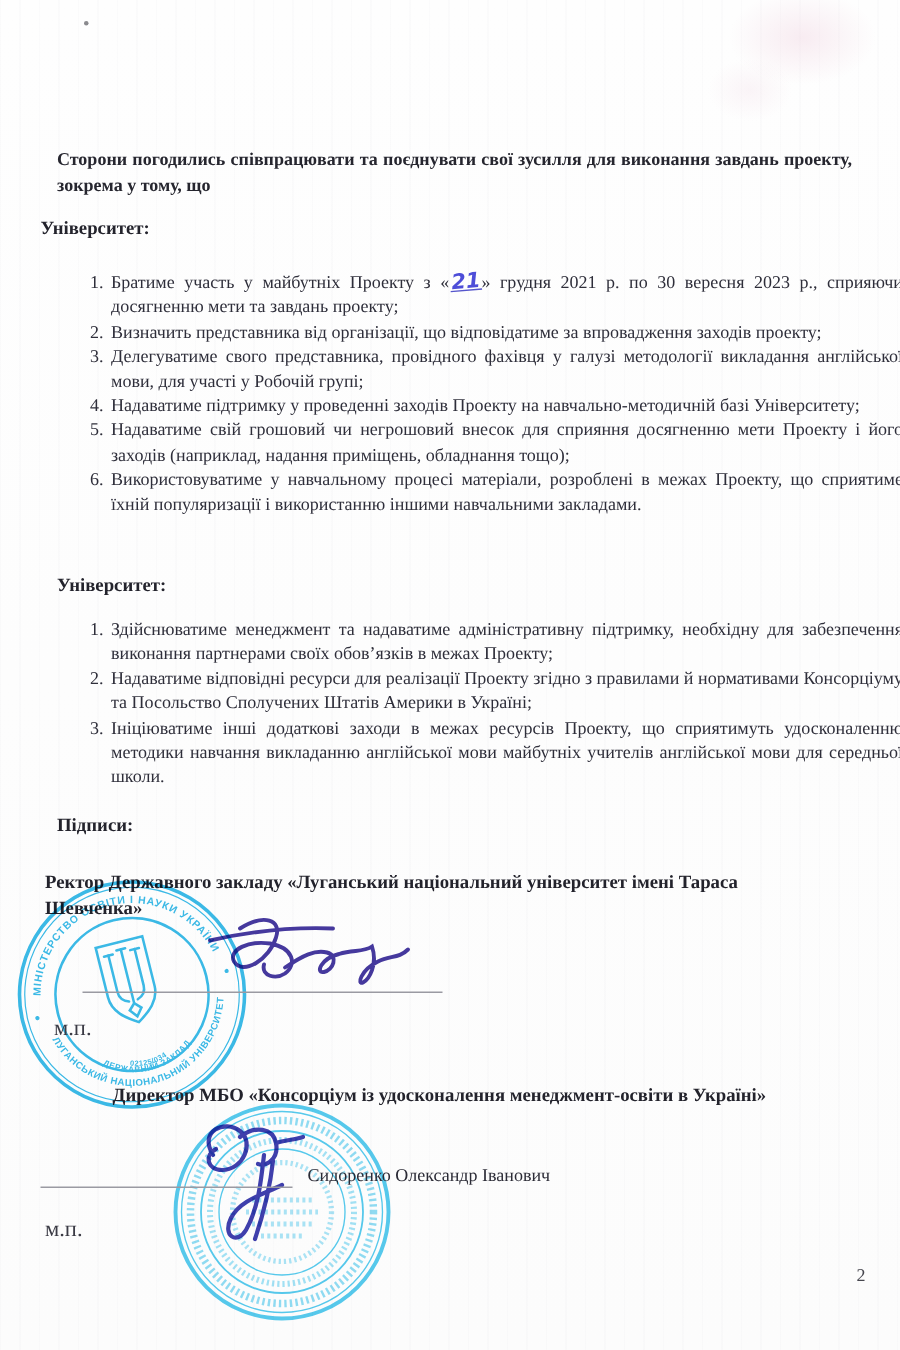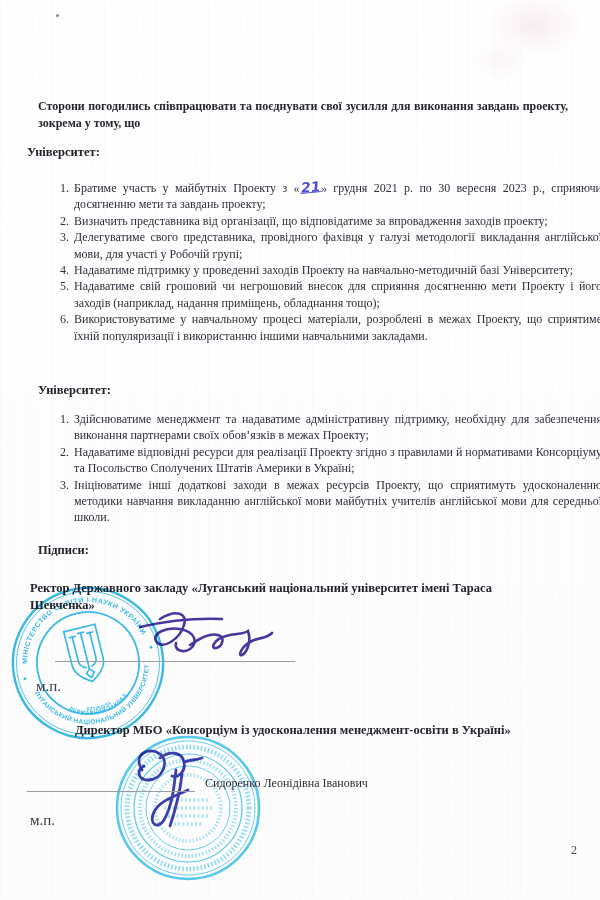--- a/index.html
+++ b/index.html
@@ -137,18 +137,18 @@
     <g fill="none" stroke="#3f3fae" stroke-width="2.8" stroke-linecap="round">
       <path d="M26,30 C16,14 34,6 44,14 C54,22 46,40 32,40 C22,40 20,30 28,26"></path>
       <path d="M44,18 C54,10 66,12 68,22 C70,32 62,38 56,36"></path>
       <path d="M68,22 C74,20 80,20 86,18"></path>
       <path d="M60,30 C58,48 56,66 48,80 C42,90 32,84 38,72 C44,60 60,56 72,50"></path>
       <path d="M66,34 C64,52 58,74 54,86"></path>
     </g>
   </svg>
 
   <div class="abs sig-line" style="left:27px;top:791px;width:168px;"></div>
-  <div class="abs name-text" style="left:205px;top:776px;">Сидоренко Леонідівна Іванович</div>
+  <div class="abs name-text" style="left:205px;top:776px;">Сидоренко Олександр Іванович</div>
   <div class="abs mp" style="left:30px;top:812px;">м.п.</div>
 
   <div class="abs page-num" style="left:571px;top:843px;">2</div>
 
 </div>
 
 </body></html>

